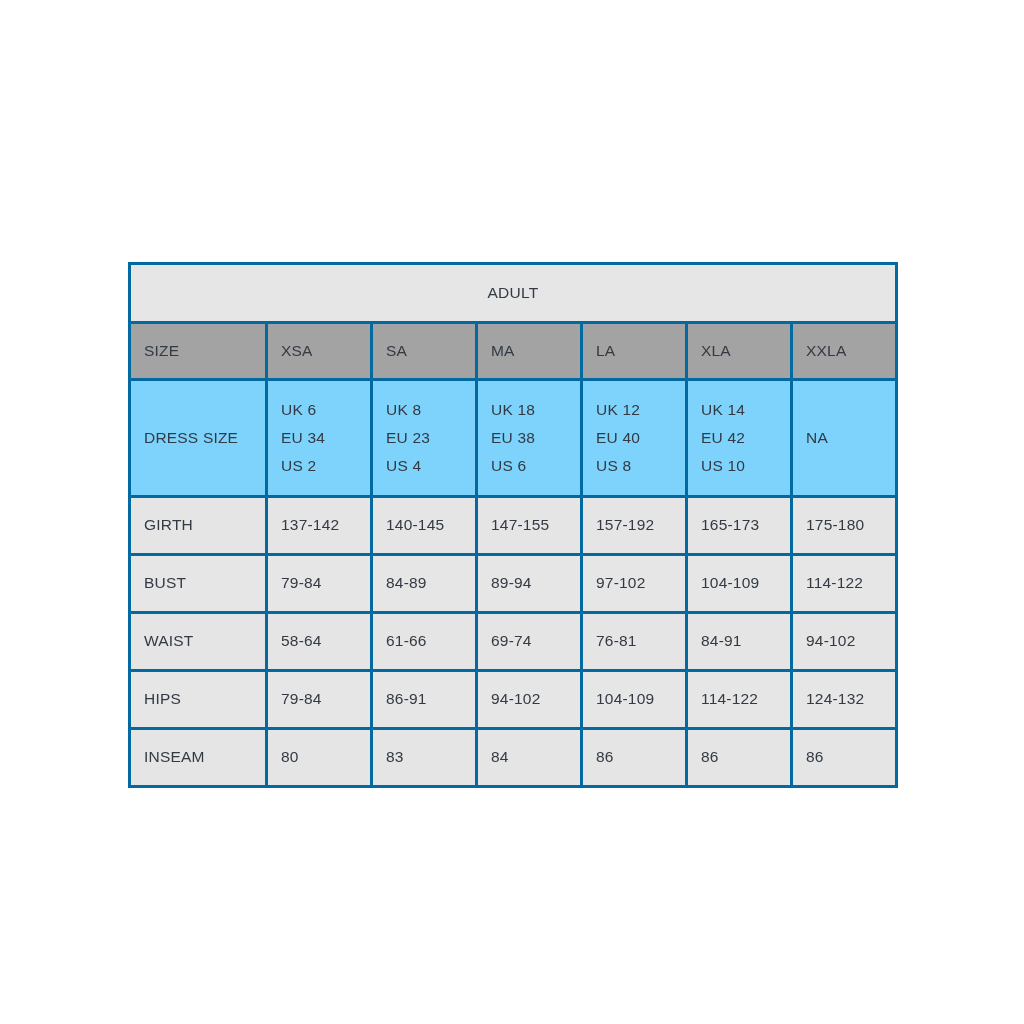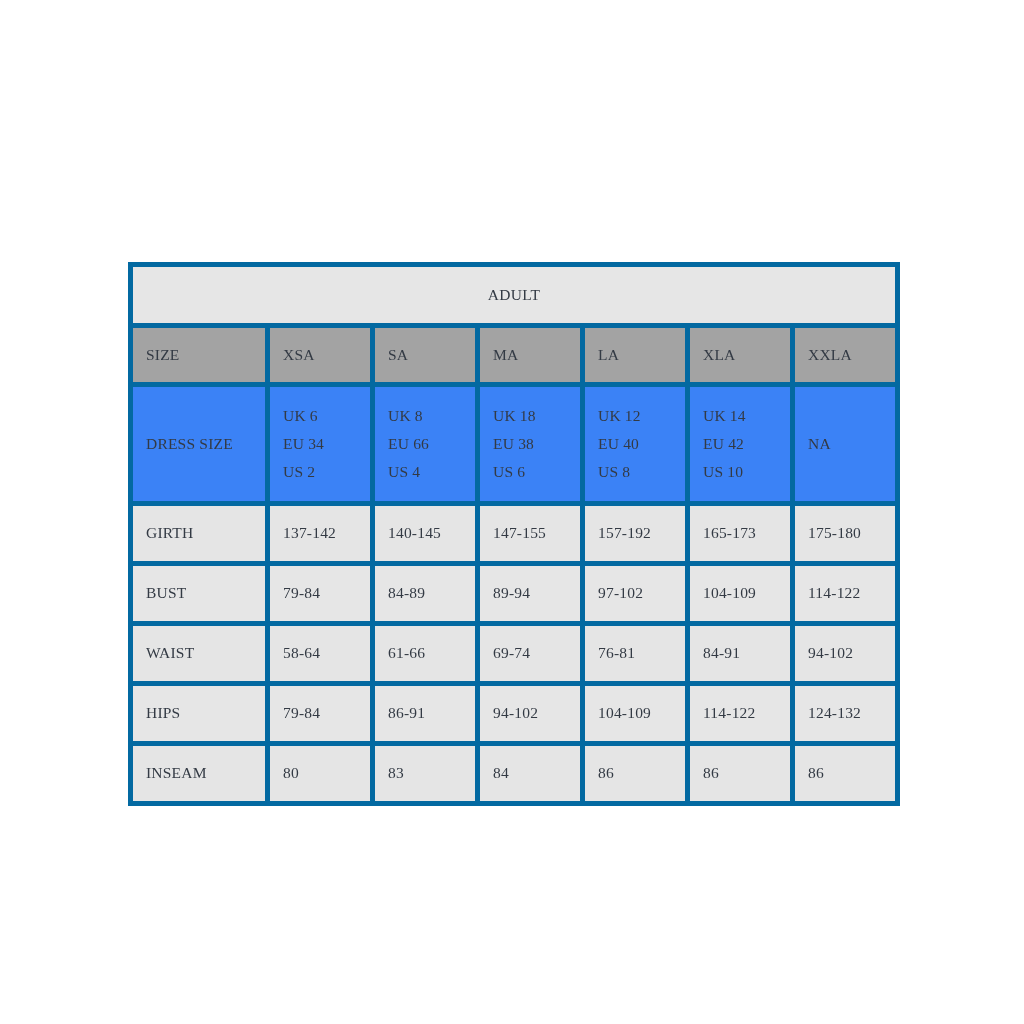--- a/index.html
+++ b/index.html
@@ -30,32 +30,31 @@
 
   table.size-chart {
     width: 767px;
     border-collapse: collapse;
     table-layout: fixed;
     background: #ffffff;
   }
 
   table.size-chart td,
   table.size-chart th {
-    border: 5px solid #0369a1;
+    border: 3px solid #0369a1;
     padding: 0 13px;
     font-size: 15.5px;
     font-weight: 400;
     color: #333a44;
     text-align: left;
     vertical-align: middle;
     letter-spacing: 0.2px;
     line-height: 1.55;
     white-space: nowrap;
     overflow: hidden;
-    font-family: Liberation Serif, serif;
   }
 
   
   col.c-label { width: 137px; }
   col.c-size  { width: 105px; }
 
   
   tr.banner-row th {
     background: #e6e6e6;
     text-align: center;
@@ -67,21 +66,21 @@
   }
 
   
   tr.size-row td {
     background: #a3a3a3;
     height: 54px;
   }
 
   
   tr.dress-row td {
-    background: #3b82f6;
+    background: #7dd3fc;
     height: 114px;
     white-space: normal;
     vertical-align: middle;
   }
   tr.dress-row td .line {
     display: block;
     line-height: 1.82;
   }
 
   
@@ -125,21 +124,21 @@
           <td>DRESS SIZE</td>
 
           <td>
             <span class="line">UK 6</span>
             <span class="line">EU 34</span>
             <span class="line">US 2</span>
           </td>
 
           <td>
             <span class="line">UK 8</span>
-            <span class="line">EU 66</span>
+            <span class="line">EU 23</span>
             <span class="line">US 4</span>
           </td>
 
           <td>
             <span class="line">UK 18</span>
             <span class="line">EU 38</span>
             <span class="line">US 6</span>
           </td>
 
           <td>

